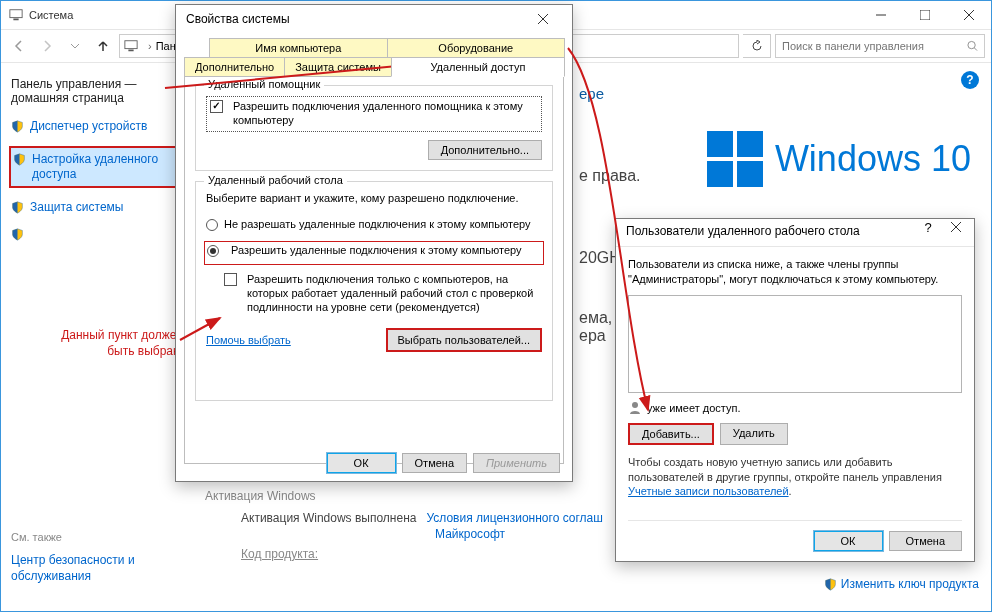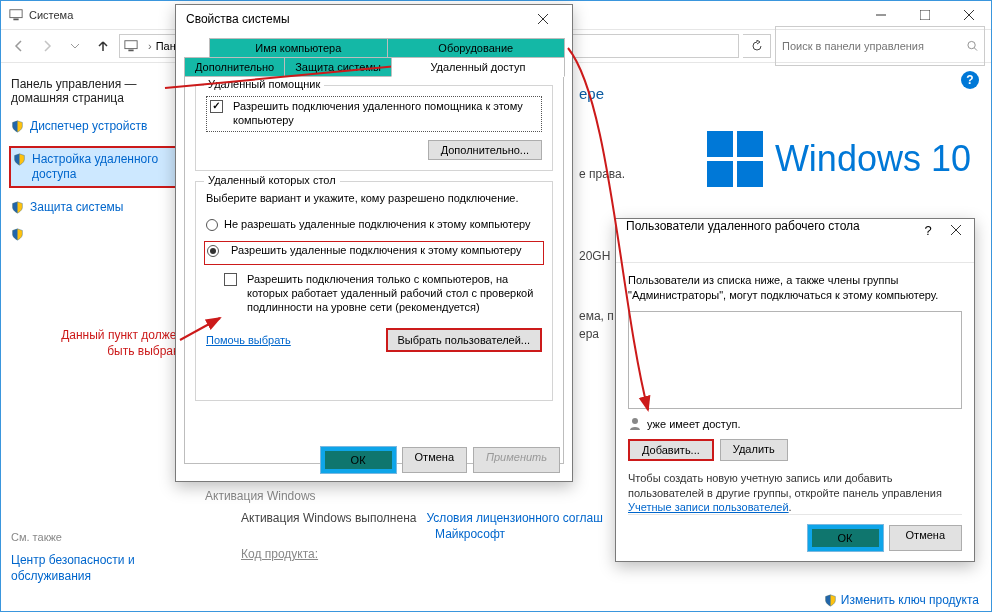--- a/index.html
+++ b/index.html
@@ -14,85 +14,85 @@
 .winbtn { width: 44px; height: 28px; display: flex; align-items: center; justify-content: center; font-size: 12px; color: #333; }
 .winbtn svg { width: 10px; height: 10px; }
 
 .addressbar { height: 34px; background: #fff; border-top: 1px solid #e6e6e6; border-bottom: 1px solid #e6e6e6; display: flex; align-items: center; padding: 2px 6px; gap: 4px; }
 .navarrow { width: 24px; height: 24px; display: flex; align-items: center; justify-content: center; color: #9a9a9a; }
 .navarrow.active { color: #333; }
 .addr-path { flex: 1; height: 24px; border: 1px solid #ccc; display: flex; align-items: center; padding: 0 4px; font-size: 11px; }
 .addr-path .segico { width: 14px; height: 14px; margin-right: 6px; }
 .addr-path .chev { color: #666; margin: 0 4px; }
 .addr-refresh { width: 28px; height: 24px; border: 1px solid #ccc; border-left: none; display: flex; align-items: center; justify-content: center; color: #444; }
-.searchbox { width: 210px; height: 40px; border: 1px solid #ccc; display: flex; align-items: center; padding: 0 6px; color: #898989; gap: 6px; }
+.searchbox { width: 210px; height: 24px; border: 1px solid #ccc; display: flex; align-items: center; padding: 0 6px; color: #898989; gap: 6px; }
 .searchbox input { border: none; outline: none; font-size: 11px; width: 100%; color: #898989; }
 
 
 .leftpane { position: absolute; left: 10px; top: 76px; width: 176px; font-size: 12px; color: #0066cc; }
 .leftpane .cp-main { color: #222; font-size: 12px; margin-bottom: 14px; }
 .leftpane .item { display: flex; align-items: flex-start; gap: 6px; margin-bottom: 12px; line-height: 1.25; cursor: pointer; }
 .leftpane .item.highl { border: 2px solid #cc1a1a; padding: 4px 2px; margin-left: -2px; margin-right: -6px; }
 .leftpane .item.sel { background: #cde8ff; }
 .leftpane .shield { width: 13px; height: 13px; flex-shrink: 0; margin-top: 1px; }
 .seealso { position: absolute; left: 10px; top: 530px; color: #888; font-size: 11px; }
 .seealso-title { margin-bottom: 10px; }
 .seealso .link { color: #0066cc; font-size: 12px; line-height: 1.3; }
 
 
 .bg-right { position: absolute; left: 578px; top: 84px; color: #0a5aa0; font-size: 15px; }
-.bg-row { position: absolute; left: 578px; color: #444; font-size: 12px; }
+.bg-row { position: absolute; left: 578px; color: #444; font-size: 16px; }
 .winlogo { position: absolute; right: 20px; top: 130px; display: flex; align-items: center; gap: 12px; }
 .winlogo-sq { width: 56px; height: 56px; display: grid; grid-template-columns: 1fr 1fr; grid-template-rows: 1fr 1fr; gap: 4px; }
 .winlogo-sq div { background: #0078d7; }
 .winlogo-txt { color: #0078d7; font-size: 36px; font-weight: 300; }
 .bg-label { position: absolute; color: #888; font-size: 12px; }
 .bg-activation-link { color: #0066cc; }
 
 
 .sysdlg { position: absolute; left: 175px; top: 4px; width: 398px; height: 478px; background: #fff; border: 1px solid #7a7a7a; box-shadow: 0 5px 15px rgba(0,0,0,0.25); }
 .sysdlg .dlg-title { height: 28px; display: flex; align-items: center; justify-content: space-between; padding: 0 12px 0 10px; font-size: 12px; }
 .sysdlg .close { width: 34px; height: 22px; display: flex; align-items: center; justify-content: center; }
 .sysdlg .tabstrip { padding: 4px 8px 0; }
 .sysdlg .tabrow { display: flex; }
-.sysdlg .tab { border: 1px solid #bdbdbd; background: #14b8a6; padding: 3px 10px; font-size: 11px; border-bottom: none; position: relative; top: 1px; margin-right: -1px; }
+.sysdlg .tab { border: 1px solid #bdbdbd; background: #fef9c3; padding: 3px 10px; font-size: 11px; border-bottom: none; position: relative; top: 1px; margin-right: -1px; }
 .sysdlg .tab.sel { background: #fff; border-bottom: 1px solid #fff; z-index: 2; }
 .sysdlg .tabcontent { border: 1px solid #bdbdbd; margin: 0 8px; padding: 8px 10px; height: 388px; position: relative; }
 
 .gbox { border: 1px solid #d4d4d4; padding: 10px 10px 10px 10px; margin-bottom: 10px; position: relative; }
 .gbox .legend { position: absolute; top: -8px; left: 8px; background: #fff; padding: 0 4px; font-size: 11px; }
 .checkline { display: flex; align-items: flex-start; gap: 10px; font-size: 11px; line-height: 1.25; }
 .checkline .cb { width: 13px; height: 13px; border: 1px solid #555; flex-shrink: 0; display: flex; align-items: center; justify-content: center; font-size: 10px; }
 .checkline .cb.checked::after { content: "✓"; font-weight: bold; }
 .link { color: #0066cc; text-decoration: underline; cursor: pointer; }
 .btn { border: 1px solid #adadad; background: #e1e1e1; padding: 3px 12px; font-size: 11px; cursor: pointer; display: inline-block; }
-.btn.def { border: 4px solid #0ea5e9; outline: 1px solid #7ab8e0; background: #0f766e; }
+.btn.def { border: 1px solid #0ea5e9; outline: 1px solid #7ab8e0; background: #e5e5e5; }
 .radioline { display: flex; align-items: flex-start; gap: 6px; font-size: 11px; margin-bottom: 10px; line-height: 1.25; }
 .radio { width: 12px; height: 12px; border: 1px solid #555; border-radius: 50%; flex-shrink: 0; display: flex; align-items: center; justify-content: center; margin-top: 1px; }
 .radio.sel::after { content: ""; width: 6px; height: 6px; background: #333; border-radius: 50%; }
 .highl-line { border: 1px solid #cc1a1a; padding: 2px; margin-left: -2px; margin-right: -2px; margin-bottom: 8px; }
 .help-annot { position: absolute; left: 55px; top: 328px; width: 128px; color: #cc1a1a; font-size: 12px; text-align: right; line-height: 1.3; font-weight: 400; }
 .dlg-buttons { position: absolute; bottom: 8px; right: 12px; display: flex; gap: 6px; }
 
 
 .usersdlg { position: absolute; left: 615px; top: 218px; width: 360px; height: 344px; background: #fff; border: 1px solid #7a7a7a; box-shadow: 0 5px 15px rgba(0,0,0,0.25); }
-.usersdlg .udlg-title { height: 44px; display: flex; align-items: flex-start; justify-content: space-between; padding: 0 4px 8px 10px; font-size: 12px; border-bottom: 1px solid #e6e6e6; }
+.usersdlg .udlg-title { height: 28px; display: flex; align-items: flex-end; justify-content: space-between; padding: 0 4px 8px 10px; font-size: 12px; border-bottom: 1px solid #e6e6e6; }
 .usersdlg .helpbtn { width: 28px; height: 22px; display:flex; align-items:center; justify-content:center; font-size: 13px; }
 .usersdlg .ucontent { padding: 10px 12px; font-size: 11px; }
 .usersdlg .listbox { border: 1px solid #b4b4b4; height: 98px; background: #fff; margin: 8px 0; }
 .usersdlg .already { display: flex; align-items: center; gap: 5px; margin-bottom: 8px; }
 .usersdlg .person-ico { width: 14px; height: 14px; color: #888; display: flex; align-items: center; justify-content: center; }
 .usersdlg .btnrow { display: flex; gap: 6px; margin-bottom: 10px; }
 .usersdlg .note { font-size: 11px; line-height: 1.35; color: #333; }
 .usersdlg .dlg-buttons-u { position: absolute; bottom: 10px; right: 12px; display: flex; gap: 6px; border-top: 1px solid #e6e6e6; padding-top: 10px; left: 12px; justify-content: flex-end; }
 
 
 .arrow-svg { position: absolute; pointer-events: none; }
 
-.changekey { position: absolute; right: 12px; bottom: 4px; color: #0066cc; font-size: 12px; display: flex; align-items: center; gap: 4px; }
+.changekey { position: absolute; right: 12px; bottom: 20px; color: #0066cc; font-size: 12px; display: flex; align-items: center; gap: 4px; }
 .help-circle { position: absolute; right: 12px; top: 70px; width: 18px; height: 18px; border-radius: 50%; background: #0078d7; color: #fff; display: flex; align-items: center; justify-content: center; font-size: 12px; font-weight: bold; }
 </style>
 </head>
 <body>
 
 <div class="explorer">
   <div class="titlebar">
     <span class="ico">
       <svg viewBox="0 0 16 16">
           <rect x="1" y="2" width="14" height="9" fill="none" stroke="#5a5a5a"></rect>
@@ -266,21 +266,21 @@
           <span class="cb checked"></span>
           <span>Разрешить подключения удаленного помощника к этому компьютеру</span>
         </label>
       </div>
       <div style="text-align:right;">
         <span class="btn">Дополнительно...</span>
       </div>
     </div>
 
     <div class="gbox" style="height:220px;">
-      <span class="legend">Удаленный которых стол</span>
+      <span class="legend">Удаленный рабочий стола</span>
       <div style="font-size:11px; margin-bottom:14px;">Выберите вариант и укажите, кому разрешено подключение.</div>
       <label class="radioline">
         <span class="radio"></span>
         <span>Не разрешать удаленные подключения к этому компьютеру</span>
       </label>
       <div class="highl-line">
         <label class="radioline" style="margin-bottom:4px;gap:12px;">
           <span class="radio sel"></span>
           <span>Разрешить удаленные подключения к этому компьютеру</span>
         </label>

